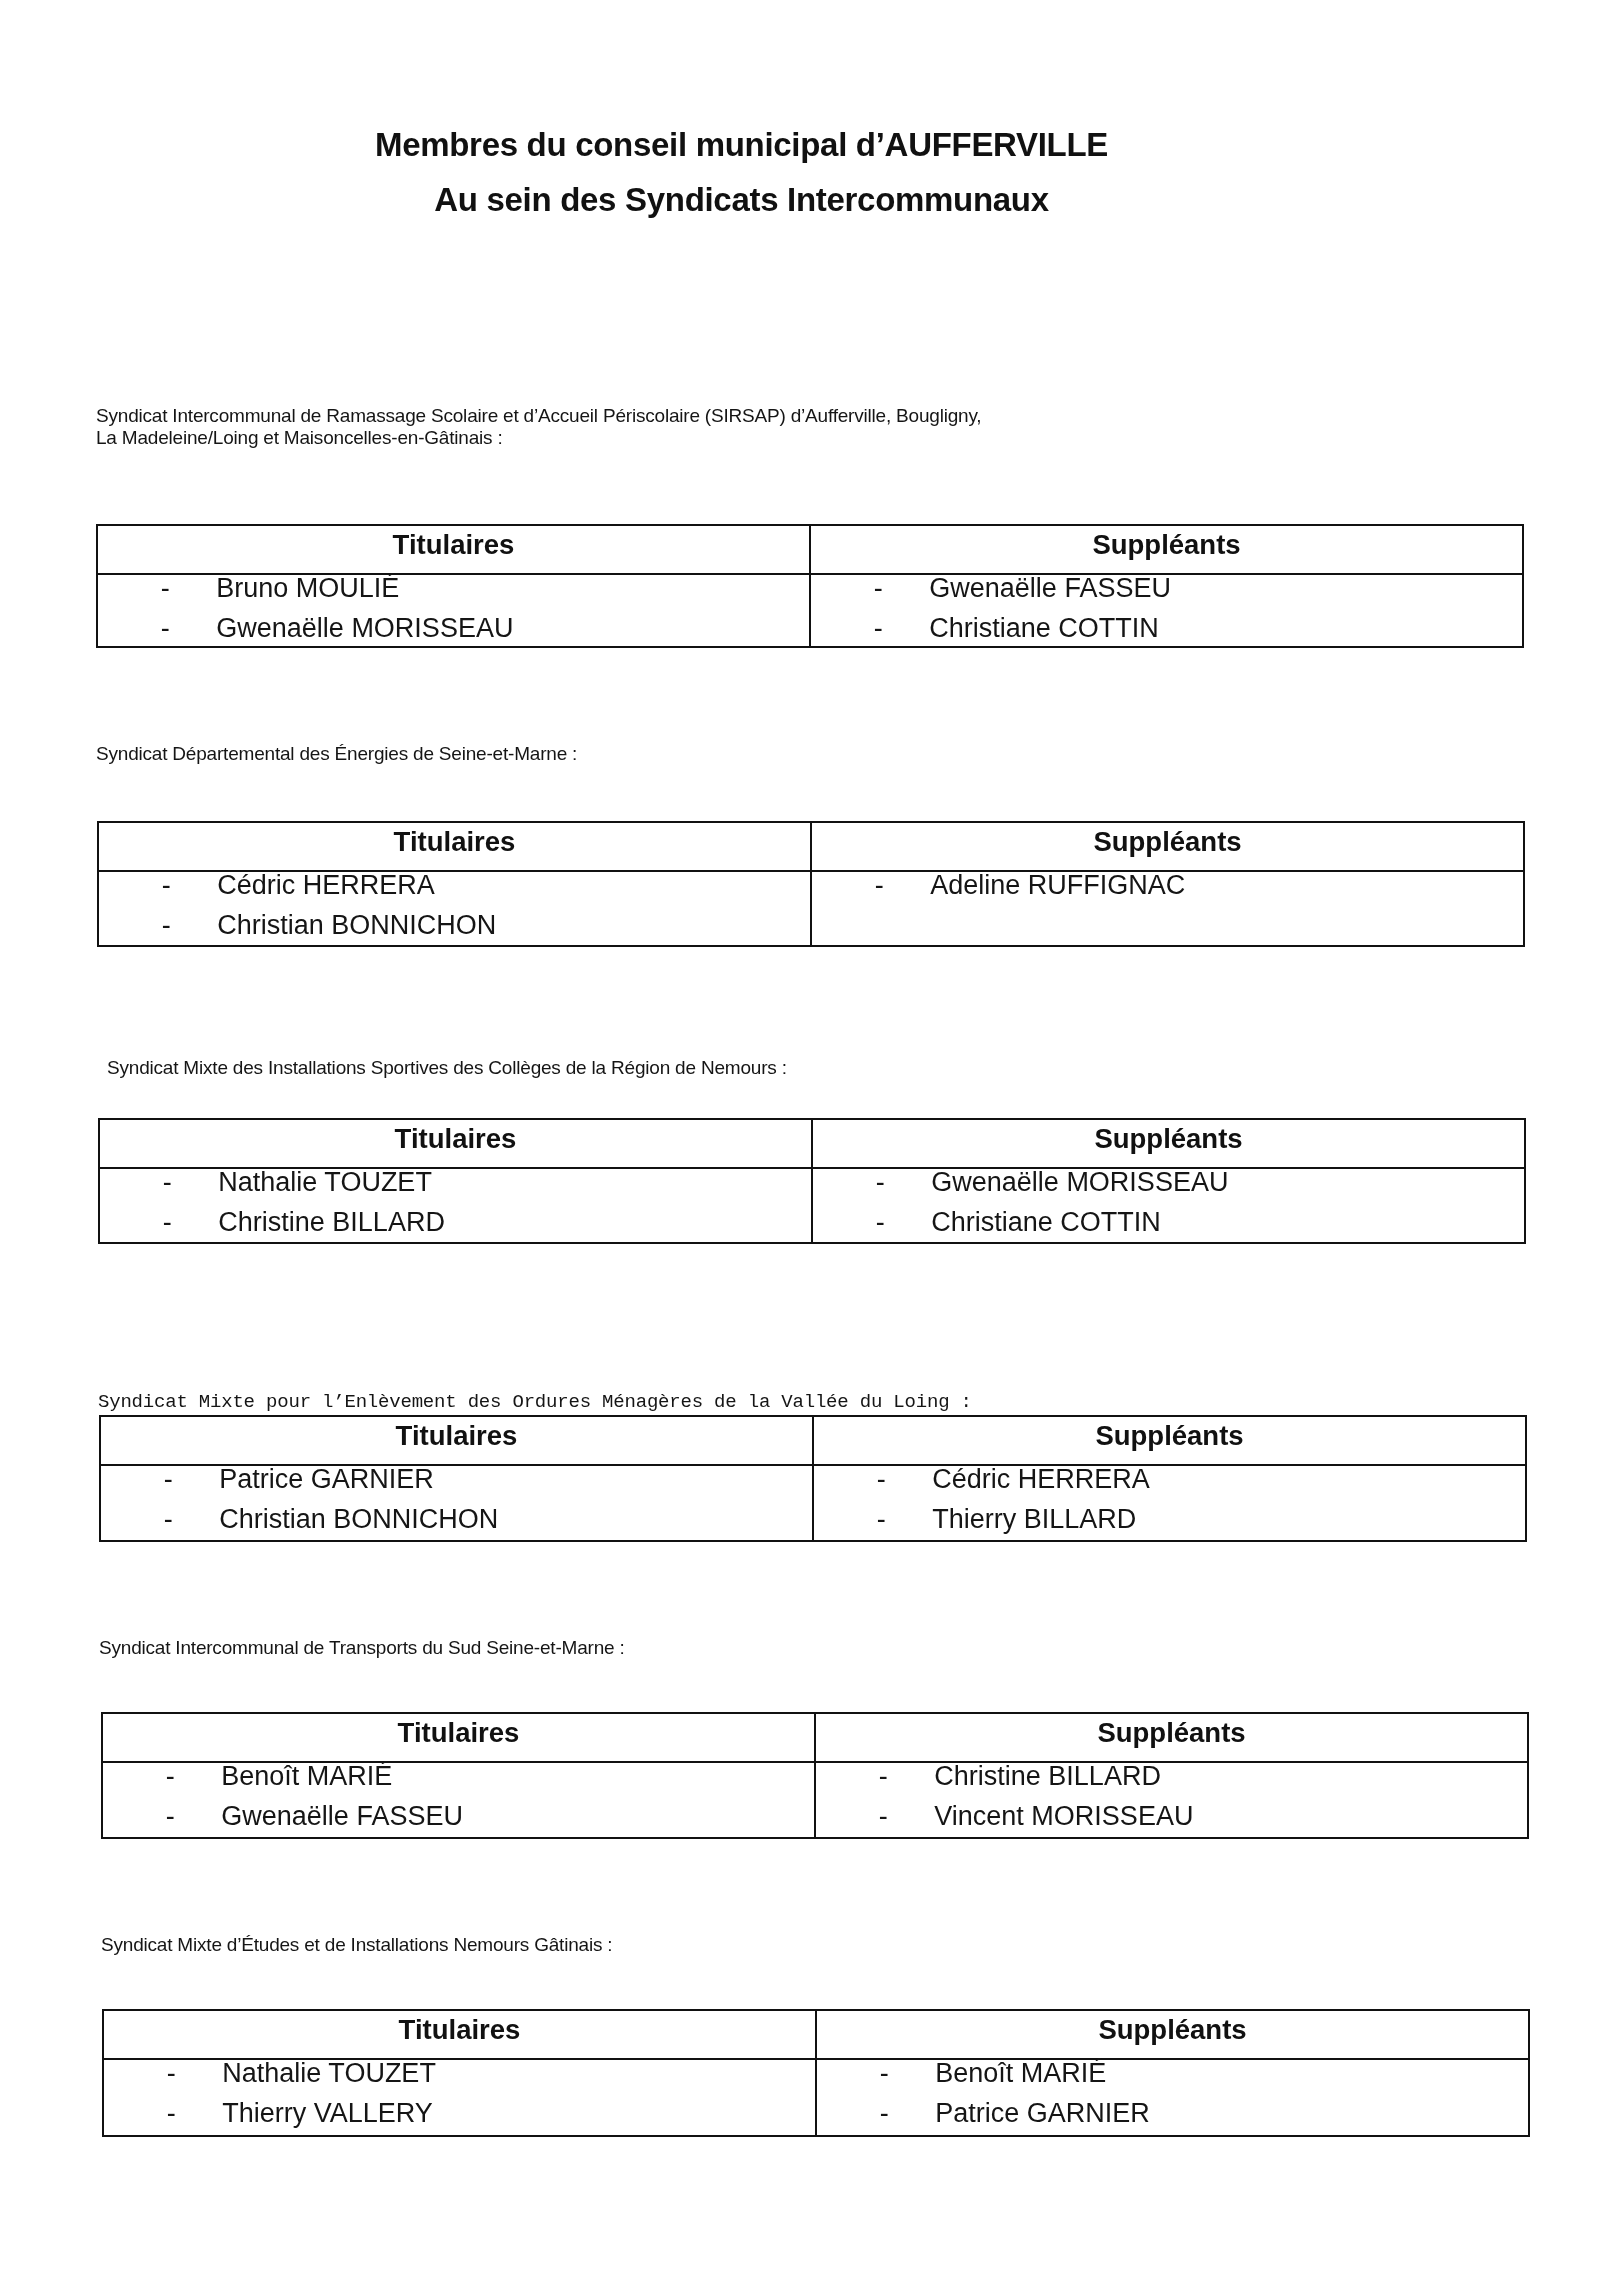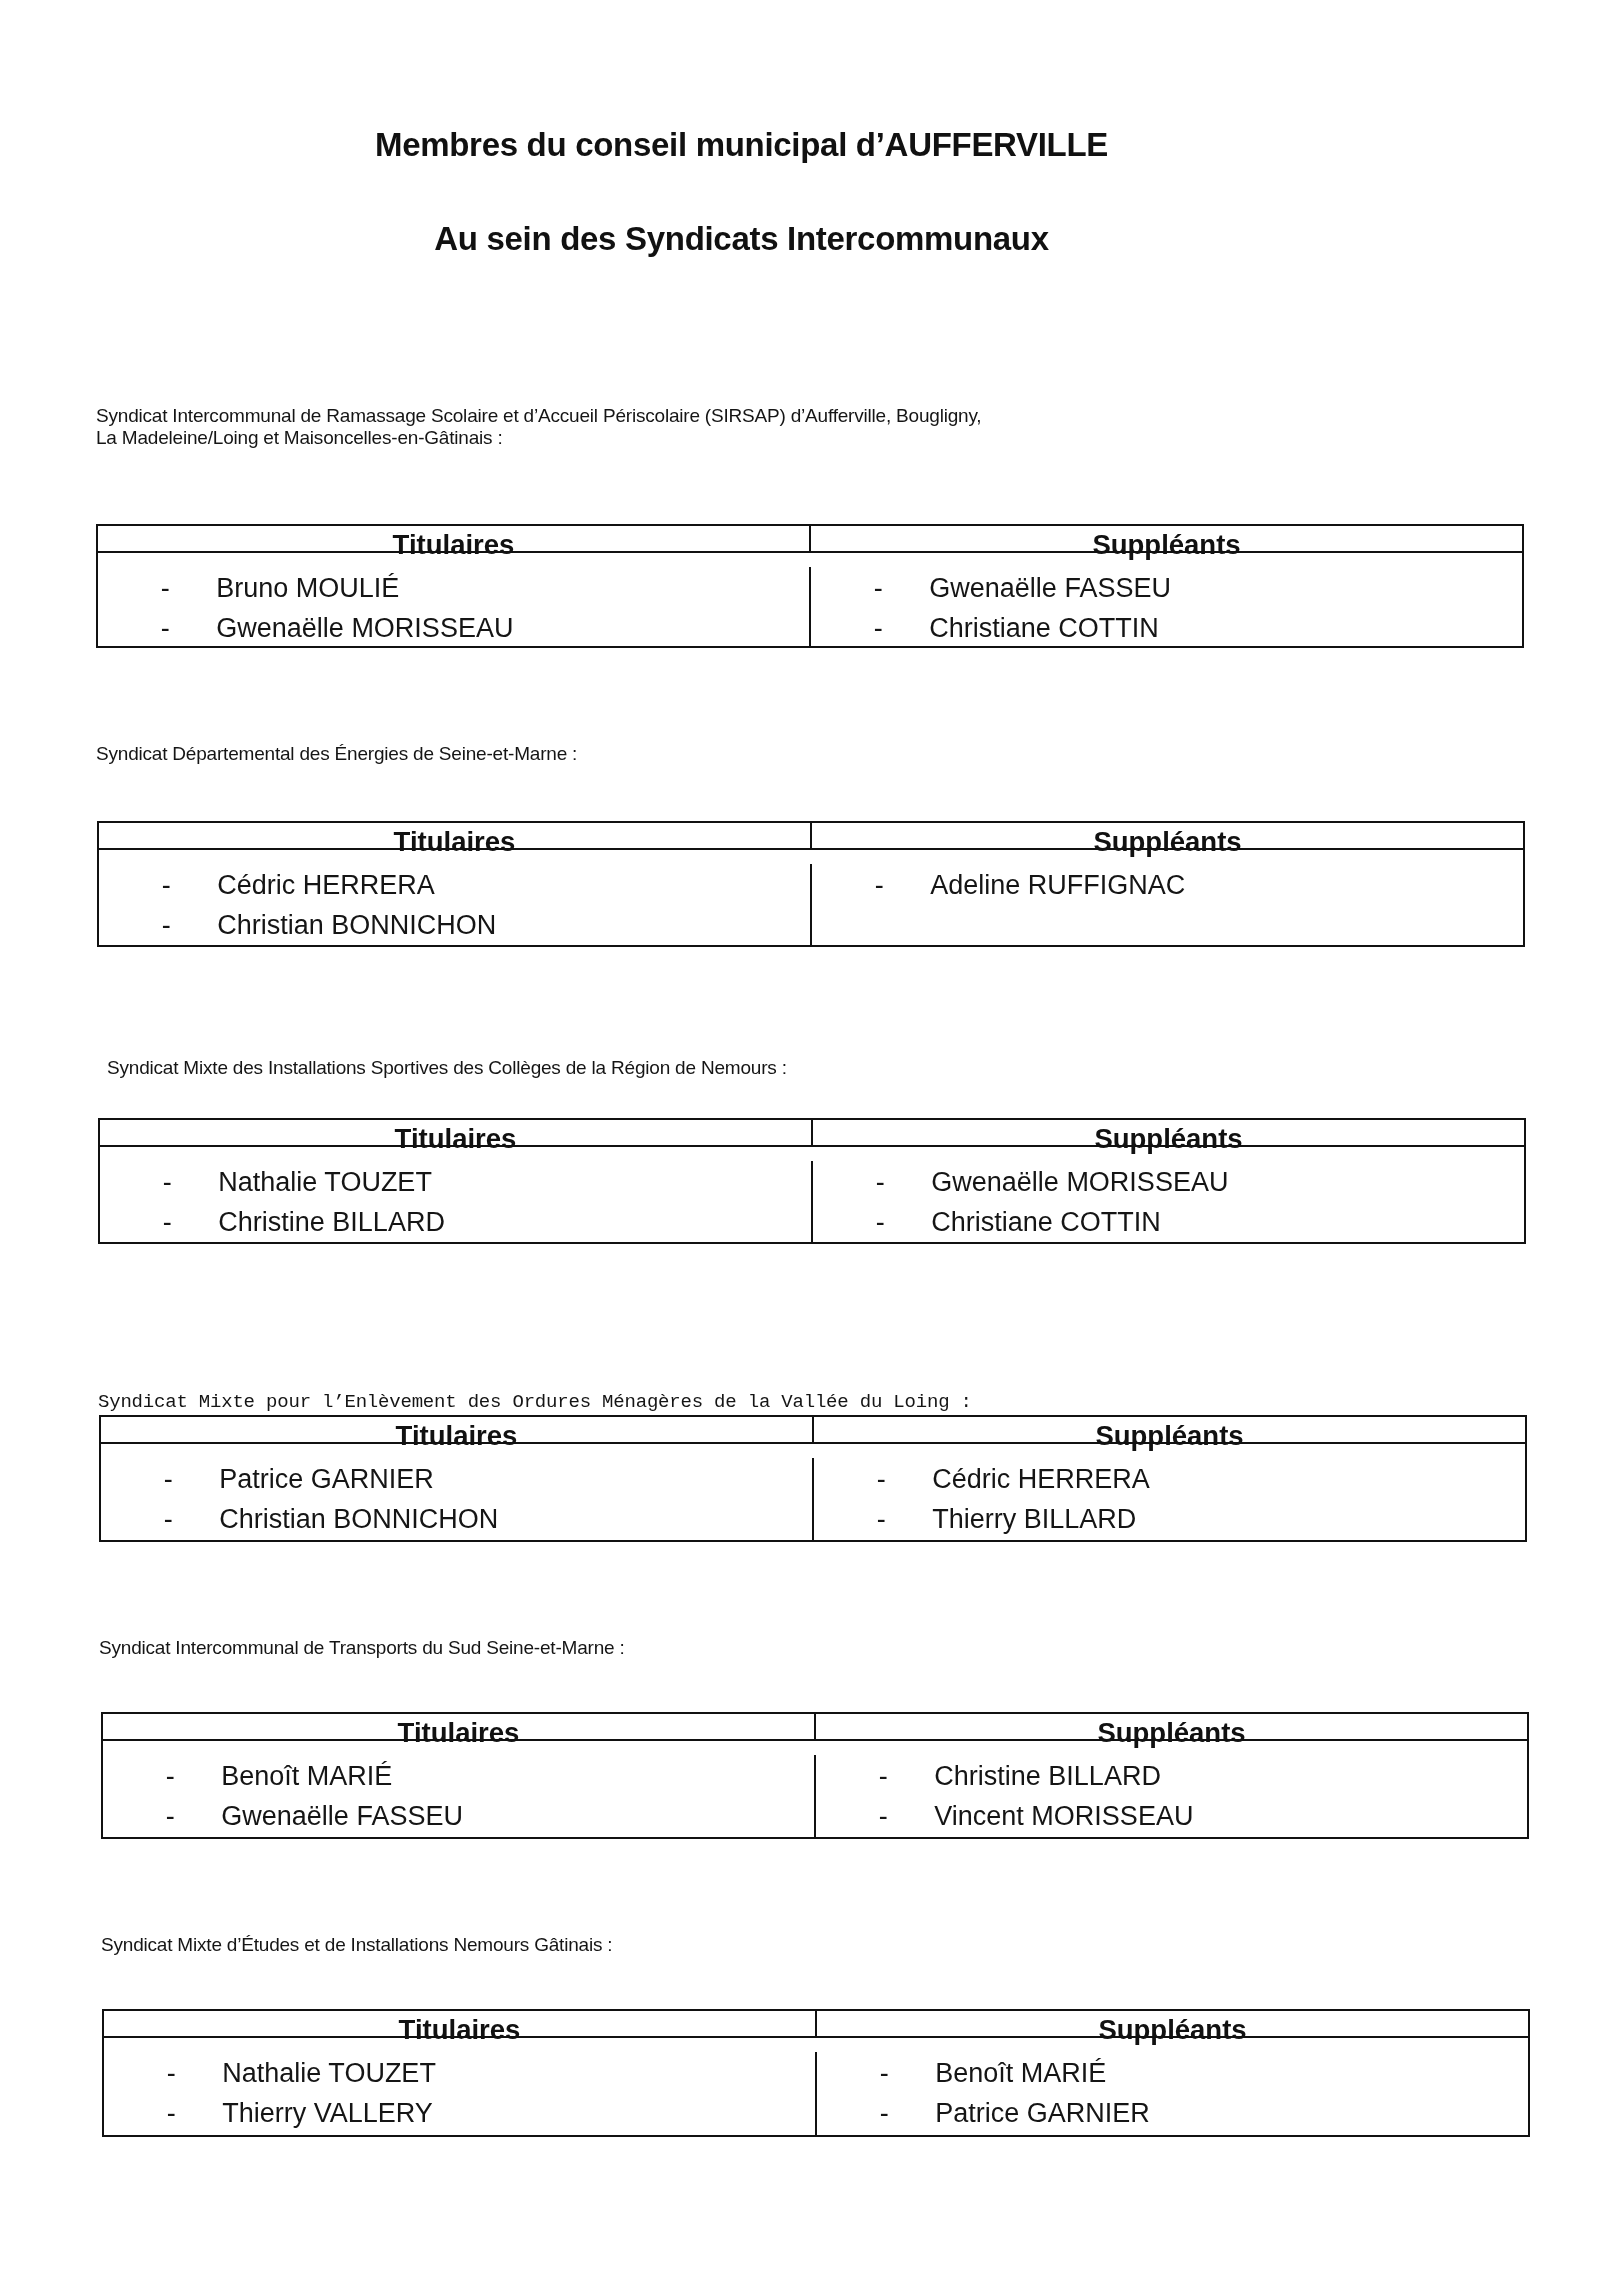--- a/index.html
+++ b/index.html
@@ -1,26 +1,26 @@
 <!DOCTYPE html>
 <html style="font-size:10.5px"><head>
 <meta charset="utf-8">
 <style>
   html, body { margin: 0; padding: 0; background: #ffffff; }
   body { width: 1623px; height: 2295px; position: relative; overflow: hidden;
          font-family: "Liberation Sans", "DejaVu Sans", sans-serif; color: #111111; }
   .title { position: absolute; left: 0; width: 1483px; text-align: center;
            font-weight: bold; font-size: 33px; letter-spacing: -0.3px; color: #111; }
   .title.l1 { top: 126px; }
-  .title.l2 { top: 181px; margin-top: 39px; }
+  .title.l2 { top: 181px; }
   .section { position: absolute; left: 0; width: 1623px; }
   .sec-heading { position: absolute; font-size: 19px; line-height: 43px; color: #151515;
                  letter-spacing: -0.2px; }
   .tbl { position: absolute; border: 2.6px solid #111; box-sizing: border-box; }
-  .tbl .hdr { position: absolute; left: 0; right: 0; top: 0; height: 27px;
+  .tbl .hdr { position: absolute; left: 0; right: 0; top: 0; height: 49px;
               border-bottom: 2.6px solid #111; box-sizing: border-box; display: flex; }
   .tbl .hdr .hc { flex: 1; text-align: center; font-weight: bold; font-size: 27.5px;
                   line-height: 38px; color: #111; }
   .tbl .hdr .hc.left { border-right: 2px solid #111; }
   .tbl .body { position: absolute; left: 0; right: 0; top: 41px; bottom: 0; display: flex; }
   .tbl .col { flex: 1; position: relative; padding-top: 1.3px; }
   .tbl .col.left { border-right: 2px solid #111; }
   .item { display: flex; align-items: center; height: 40px; font-size: 27px; color: #151515; }
   .item .dash { width: 18.3px; text-align: center; margin-left: 58px; margin-right: 42px; }
 </style>

